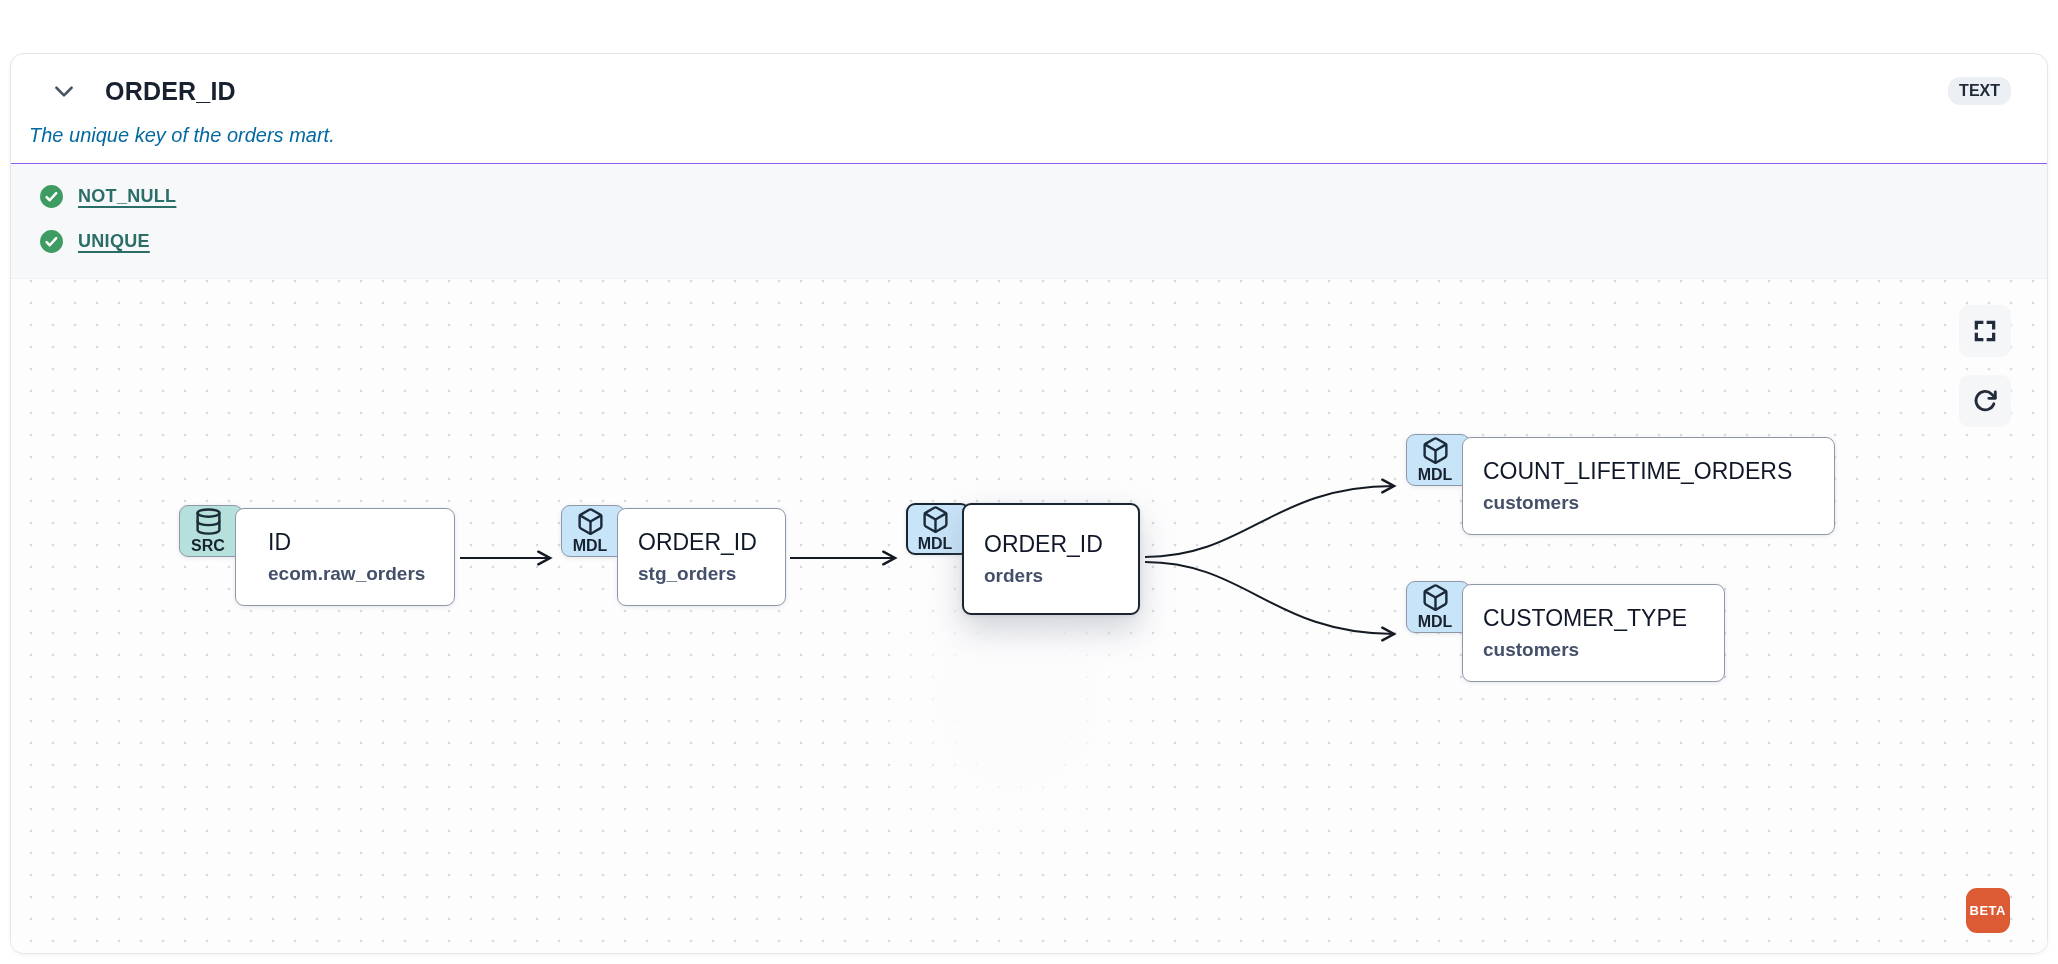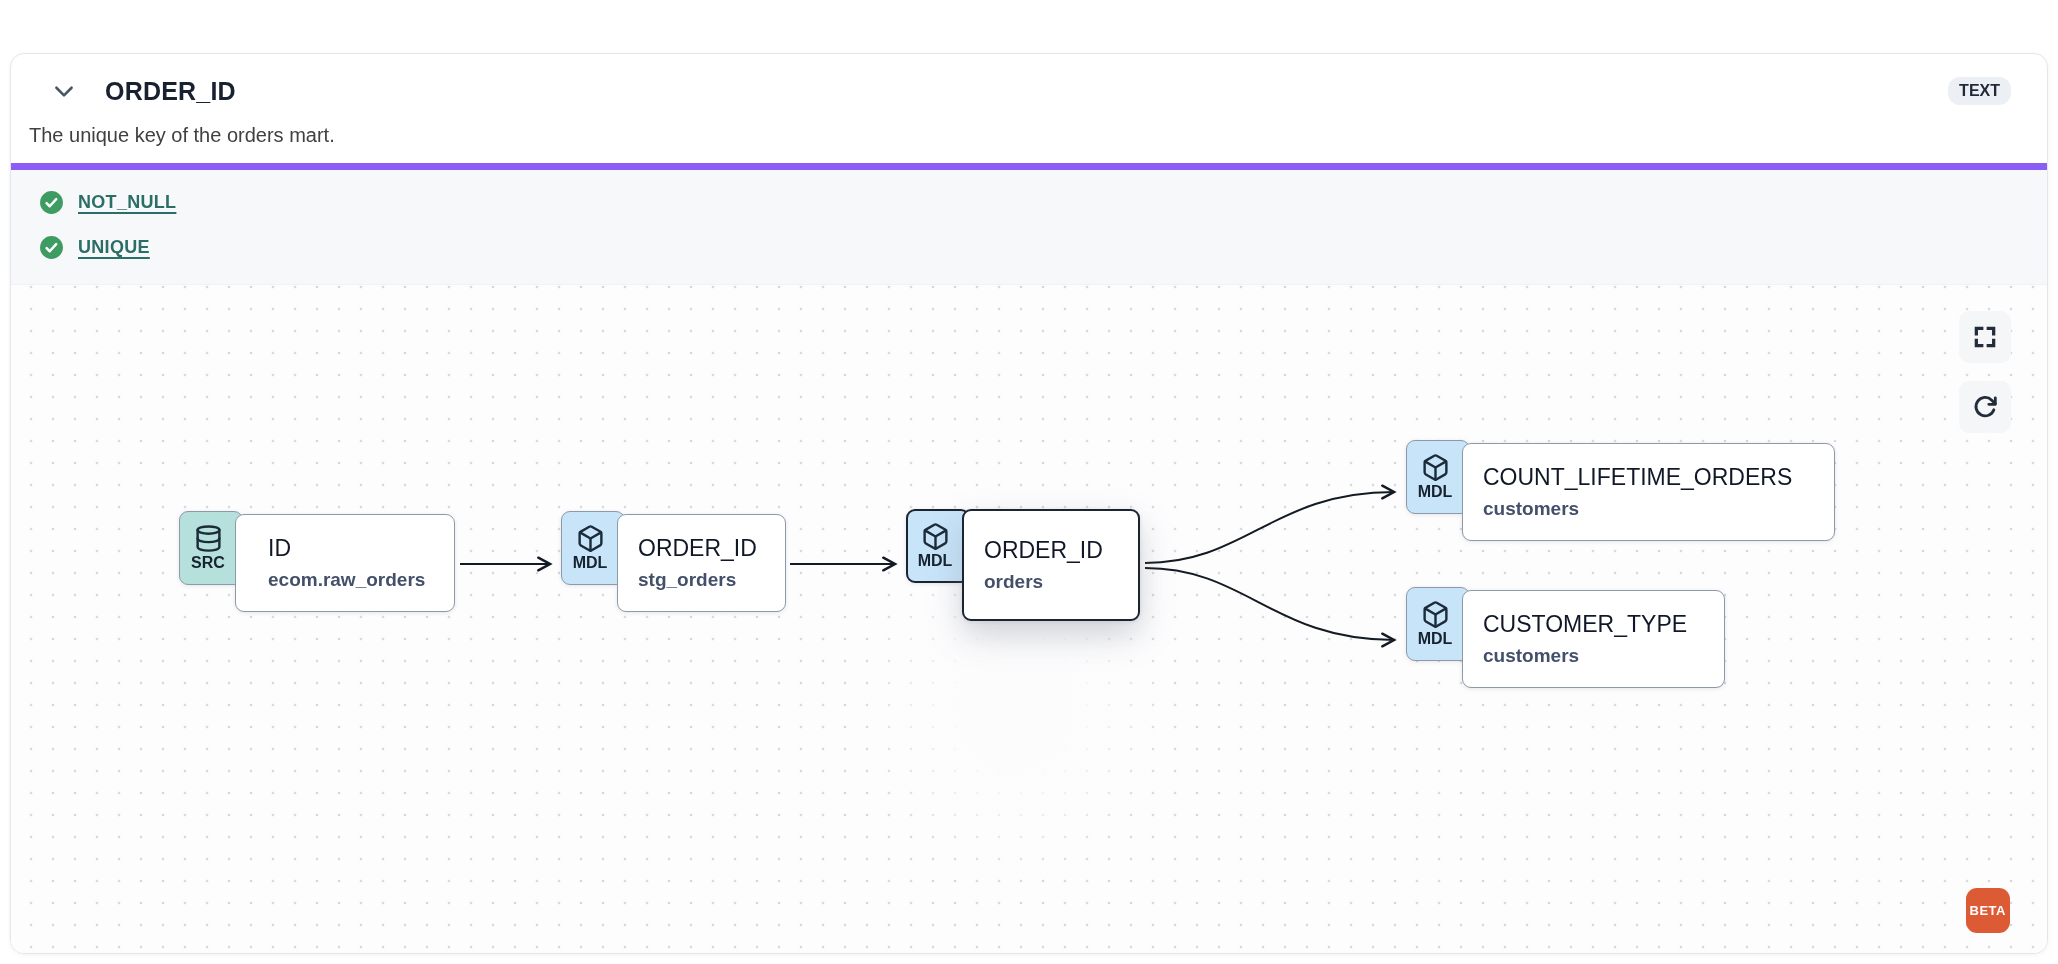--- a/index.html
+++ b/index.html
@@ -13,44 +13,44 @@
 
   
   .panel-header { padding:22px 36px 16px 18px; }
   .title-row { display:flex; align-items:center; }
   .chevron-btn { width:30px; height:30px; margin-left:20px; border:none; background:transparent;
     display:flex; align-items:center; justify-content:center; cursor:pointer; color:#4a5565; }
   .chevron-btn svg { width:26px; height:26px; }
   .page-title { margin-left:26px; font-size:25px; font-weight:700; color:#18212f; letter-spacing:.2px; }
   .type-badge { margin-left:auto; background:#eceff3; color:#1f2937; font-size:16px; font-weight:600;
     padding:6px 11px; border-radius:12px; line-height:1; }
-  .description { margin-top:18px; font-size:20px; color:#404040; }
-
-  
-  .tests { background:#f7f8f9; border-top:7px solid #8b5cf6; padding:20px 28px 24px 28px;
+  .description { margin-top:18px; font-size:20px; color:#0369a1;font-style:italic; }
+
+  
+  .tests { background:#f7f8f9; border-top:1px solid #8b5cf6; padding:20px 28px 24px 28px;
     display:flex; flex-direction:column; gap:20px;justify-content:flex-end; }
   .test-row { display:flex; align-items:center; gap:14px; }
   .check-icon { width:25px; height:25px; display:flex; }
   .check-icon svg { width:25px; height:25px; }
   .test-link { color:#2b6e68; font-size:18px; font-weight:600; letter-spacing:.3px;
     text-decoration:underline; text-underline-offset:4px; text-decoration-thickness:1.5px; cursor:pointer; }
 
   
   .canvas { position:relative; flex:1; background-color:#fdfdfe; border-top:1px solid #f1f2f4;
     background-image:radial-gradient(circle,#d7dade 1.5px,transparent 1.6px);
     background-size:22px 22px; background-position:9px 13px; overflow:hidden; }
   .glow { position:absolute; left:790px; top:210px; width:430px; height:500px; z-index:1; pointer-events:none;
     background:radial-gradient(ellipse 50% 50% at 50% 42%, rgba(252,252,253,.98) 25%, rgba(252,252,253,0) 72%); }
   .edges { position:absolute; left:0; top:0; z-index:2; pointer-events:none; }
   .edge { stroke:#141a23; stroke-width:2; fill:none; }
 
   
   .node { position:absolute; z-index:3; display:flex; align-items:flex-start; cursor:pointer;
     filter:drop-shadow(0 1px 2px rgba(16,24,40,.10)); }
-  .badge { width:64px; height:74px; margin-right:-8px; position:relative; z-index:1;
+  .badge { width:64px; height:52px; margin-right:-8px; position:relative; z-index:1;
     border:1px solid #8d99a8; border-radius:9px; padding-right:6px;
     display:flex; flex-direction:column; align-items:center; justify-content:center; gap:1px; color:#16222e; }
   .badge.mdl { background:#c8e4f9; }
   .badge.src { background:#b5e0db; }
   .badge svg { width:29px; height:29px; stroke:#1c2b3a; }
   .badge-label { font-size:16px; font-weight:600; color:#16222e; }
   .card { position:relative; z-index:2; background:#fff; border:1px solid #8d99a8; border-radius:9px;
     margin-top:3px; height:98px; padding:0 20px; display:flex; flex-direction:column; justify-content:center; gap:7px; }
   .card .t { font-size:23px; font-weight:500; color:#101828; white-space:nowrap; }
   .card .s { font-size:19px; color:#44506a; white-space:nowrap;font-weight:bold; }

